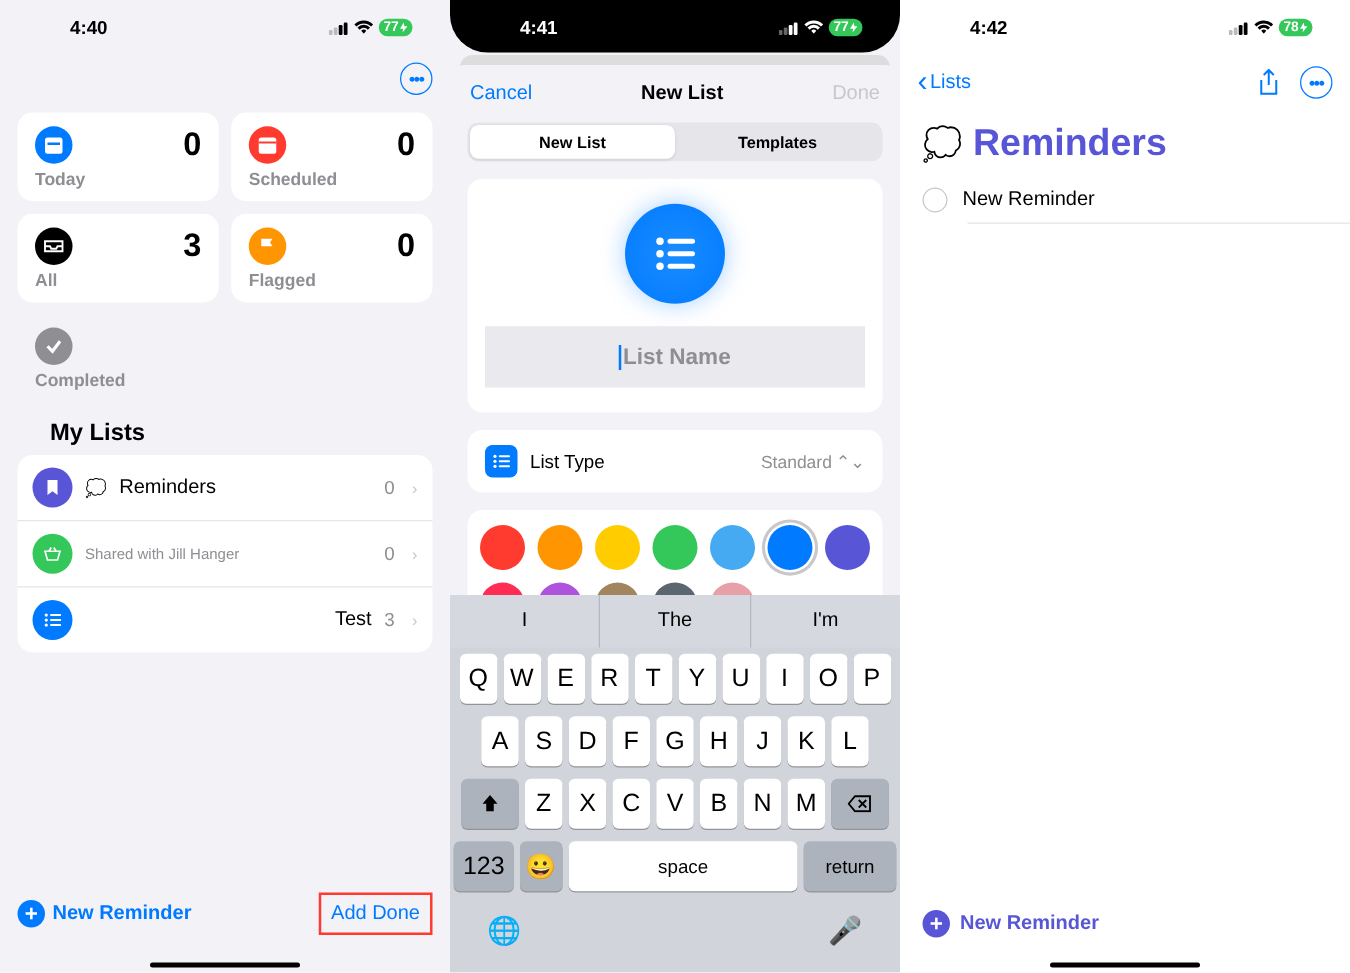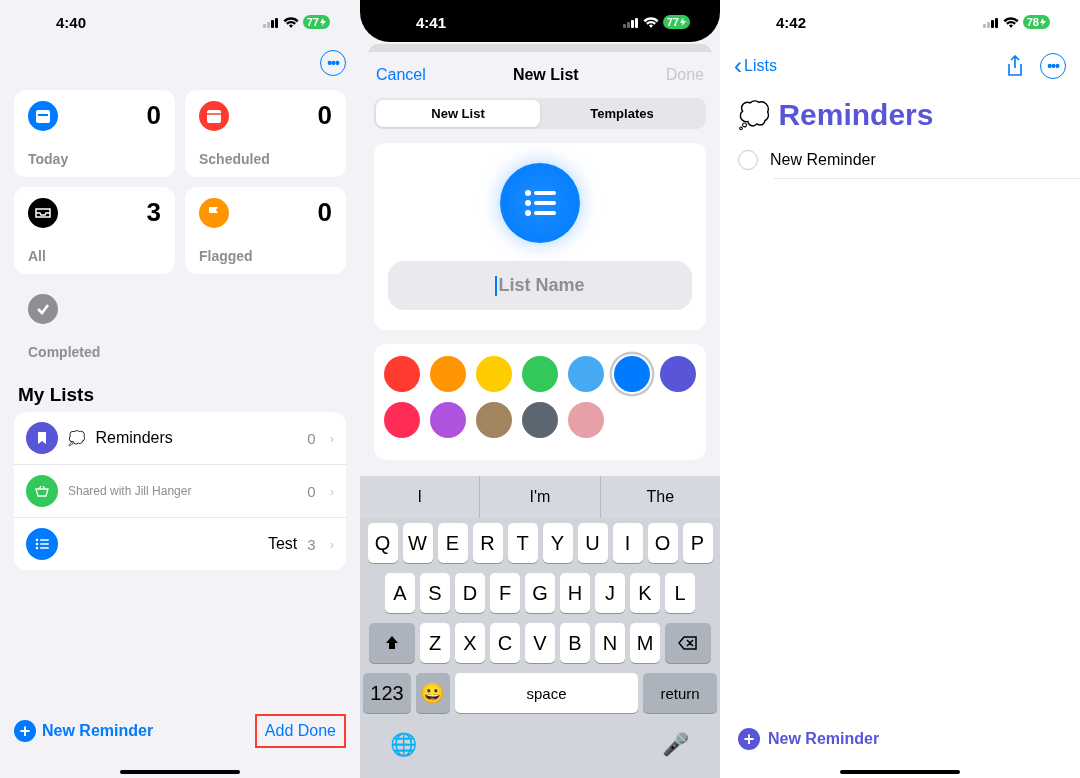--- a/index.html
+++ b/index.html
@@ -18,24 +18,24 @@
   .s2 .status { color:#fff; position:relative; z-index:2;gap:11px;}
 
   
   .more-row { display:flex; justify-content:flex-end; padding: 6px 14px 0;}
   .circ-btn { width:26px; height:26px; border:1.5px solid #007aff; border-radius:50%; color:#007aff; display:flex; align-items:center; justify-content:center; font-size:14px; font-weight:700; letter-spacing: -1px;}
   .cards { padding: 14px 14px 0; display:grid; grid-template-columns: 1fr 1fr; gap: 10px;}
   .card { background:#fff; border-radius:12px; padding:10px 14px;}
   .card-top { display:flex; justify-content:space-between; align-items:center;}
   .card-icon { width:30px; height:30px; border-radius:50%; display:flex; align-items:center; justify-content:center; color:#fff;}
   .card-count { font-size:26px; font-weight:700;}
-  .card-label { color:#8e8e93; font-size:14px; font-weight:600; margin-top:20px;}
+  .card-label { color:#8e8e93; font-size:14px; font-weight:600; margin-top:4px;}
   .card.completed { background: transparent; }
   .card.completed .card-icon { background:#8e8e93;}
-  .mylists-h { font-weight:700; font-size:19px; padding: 14px 18px 6px;}
+  .mylists-h { font-weight:700; font-size:19px; padding: 14px 18px 6px; margin-left: 22px;}
   .list-box { background:#fff; margin:0 14px; border-radius:12px;}
   .list-row { display:flex; align-items:center; padding:10px 12px; gap:10px; border-bottom:0.5px solid #e5e5ea;}
   .list-row:last-child { border-bottom:none;text-align:right;}
   .list-ico { width:32px; height:32px; border-radius:50%; display:flex; align-items:center; justify-content:center; color:#fff; font-size:14px; flex-shrink:0;}
   .list-info { flex:1;}
   .list-name { font-size:16px;}
   .list-sub { font-size:12px; color:#8e8e93;}
   .list-count { color:#8e8e93; font-size:15px;}
   .chev { color:#c7c7cc; font-size:13px; margin-left:4px;}
   .s1-bottom { position:absolute; bottom:12px; left:0; right:0; padding: 0 14px 18px; display:flex; justify-content:space-between; align-items:center;}
@@ -51,21 +51,21 @@
   .nav2-l { color:#007aff; font-size:16px;}
   .nav2-c { font-weight:600; font-size:16px;}
   .nav2-r { color:#c7c7cc; font-size:16px;}
   .seg { margin:0 14px; background:#e5e5ea; border-radius:9px; padding:2px; display:flex;}
   .seg-item { flex:1; text-align:center; padding:6px; font-size:13px; font-weight:600; border-radius:7px;}
   .seg-item.active { background:#fff; box-shadow:0 1px 3px rgba(0,0,0,0.1);}
   .new-block { background:#fff; border-radius:12px; margin:14px; padding:20px 14px;}
   .big-ico-wrap { display:flex; justify-content:center; margin-bottom:18px;}
   .big-ico { width:80px; height:80px; border-radius:50%; background: radial-gradient(circle,#1a8cff,#007aff); box-shadow:0 0 20px rgba(0,122,255,0.35); display:flex; align-items:center; justify-content:center;}
   .big-ico svg { width:40px; height:40px;}
-  .name-input { background:#e9e9ee; border-radius:16px; padding:14px; text-align:center; color:#8e8e93; font-size:18px; font-weight:600; position:relative;}
+  .name-input { background:#e9e9ee; border-radius:0; padding:14px; text-align:center; color:#8e8e93; font-size:18px; font-weight:600; position:relative;}
   .caret { display:inline-block; width:2px; height:20px; background:#007aff; vertical-align:middle; margin-right:1px;}
   .type-block { background:#fff; border-radius:12px; margin:0 14px 14px; padding:12px 14px; display:flex; align-items:center; gap:10px;}
   .type-ico { width:26px; height:26px; background:#007aff; border-radius:6px; display:flex; align-items:center; justify-content:center; color:#fff;}
   .type-label { flex:1; font-size:15px;}
   .type-val { color:#8e8e93; font-size:14px; display:flex; align-items:center; gap:3px;}
   .colors { background:#fff; border-radius:12px; margin:0 14px; padding:12px 10px;}
   .color-row { display:flex; gap:10px; margin-bottom:10px;}
   .color-dot { width:36px; height:36px; border-radius:50%;}
   .color-dot.sel { box-shadow:0 0 0 2px #fff, 0 0 0 4.5px #c7c7cc;}
   
@@ -285,20 +285,37 @@
               <rect x="14" y="8" width="22" height="4" rx="2"></rect>
               <circle cx="8" cy="20" r="3"></circle>
               <rect x="14" y="18" width="22" height="4" rx="2"></rect>
               <circle cx="8" cy="30" r="3"></circle>
               <rect x="14" y="28" width="22" height="4" rx="2"></rect>
             </svg>
         </div>
       </div>
       <div class="name-input"><span class="caret"></span><span>List Name</span></div>
     </div>
+    <div class="type-block">
+      <div class="type-ico">
+          <svg width="14" height="12" viewBox="0 0 14 12" fill="#fff">
+            <circle cx="2" cy="2" r="1.3"></circle>
+            <rect x="5" y="1.2" width="9" height="1.6" rx="0.8"></rect>
+            <circle cx="2" cy="6" r="1.3"></circle>
+            <rect x="5" y="5.2" width="9" height="1.6" rx="0.8"></rect>
+            <circle cx="2" cy="10" r="1.3"></circle>
+            <rect x="5" y="9.2" width="9" height="1.6" rx="0.8"></rect>
+          </svg>
+        </div>
+      <div class="type-label">List Type</div>
+      <div class="type-val">
+          <span>Standard</span> 
+          <span>⌃⌄</span>
+        </div>
+    </div>
     <div class="colors">
       <div class="color-row" id="crow1">
           <div class="color-dot" style="background: rgb(255, 59, 48);"></div>
           <div class="color-dot" style="background: rgb(255, 149, 0);"></div>
           <div class="color-dot" style="background: rgb(255, 204, 0);"></div>
           <div class="color-dot" style="background: rgb(52, 199, 89);"></div>
           <div class="color-dot" style="background: rgb(69, 170, 242);"></div>
           <div class="color-dot sel" style="background: rgb(0, 122, 255);"></div>
           <div class="color-dot" style="background: rgb(88, 86, 214);"></div>
         </div>
@@ -307,22 +324,22 @@
           <div class="color-dot" style="background: rgb(175, 82, 222);"></div>
           <div class="color-dot" style="background: rgb(162, 132, 94);"></div>
           <div class="color-dot" style="background: rgb(91, 102, 112);"></div>
           <div class="color-dot" style="background: rgb(232, 160, 168);"></div>
         </div>
     </div>
 
     <div class="kb">
       <div class="sugg">
         <span>I</span>
+        <span>The</span>
         <span>I'm</span>
-        <span>The</span>
       </div>
       <div class="krow" id="kr1">
           <div class="key">Q</div>
           <div class="key">W</div>
           <div class="key">E</div>
           <div class="key">R</div>
           <div class="key">T</div>
           <div class="key">Y</div>
           <div class="key">U</div>
           <div class="key">I</div>

